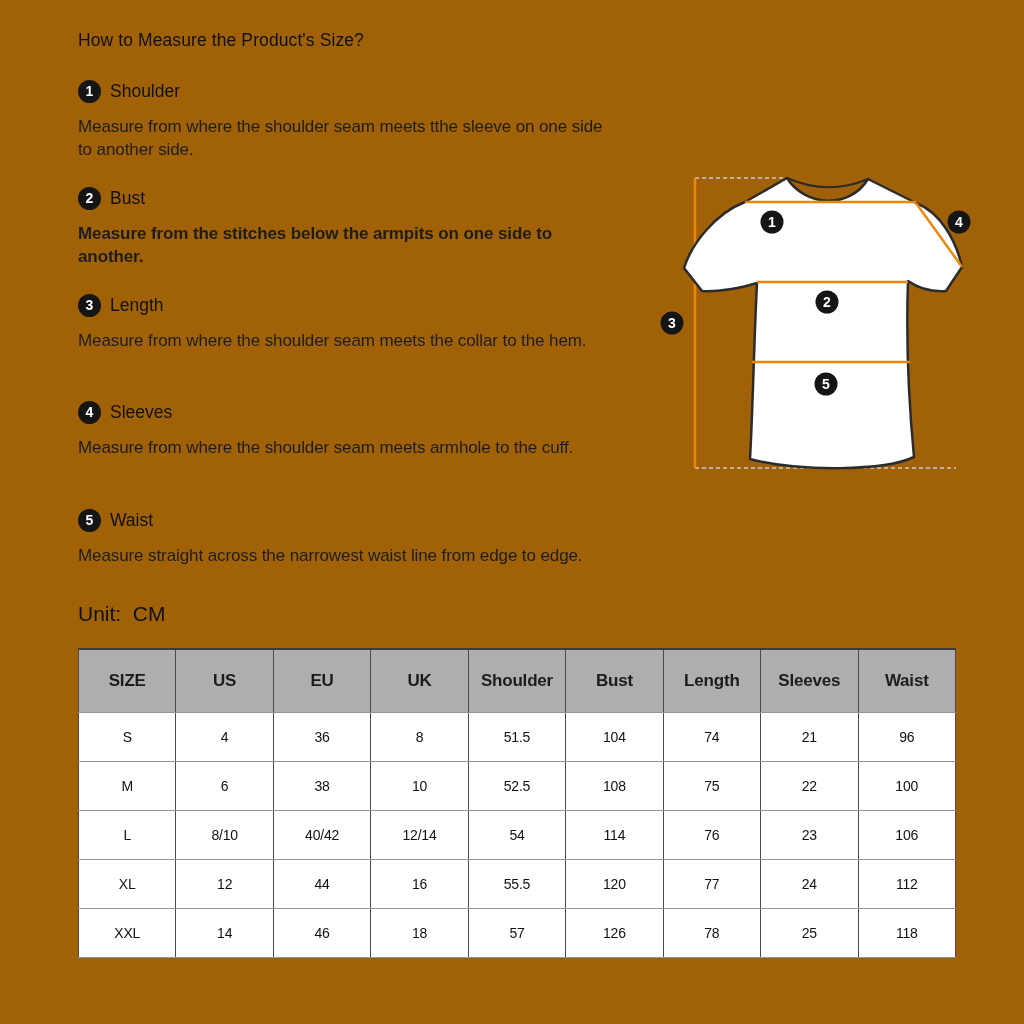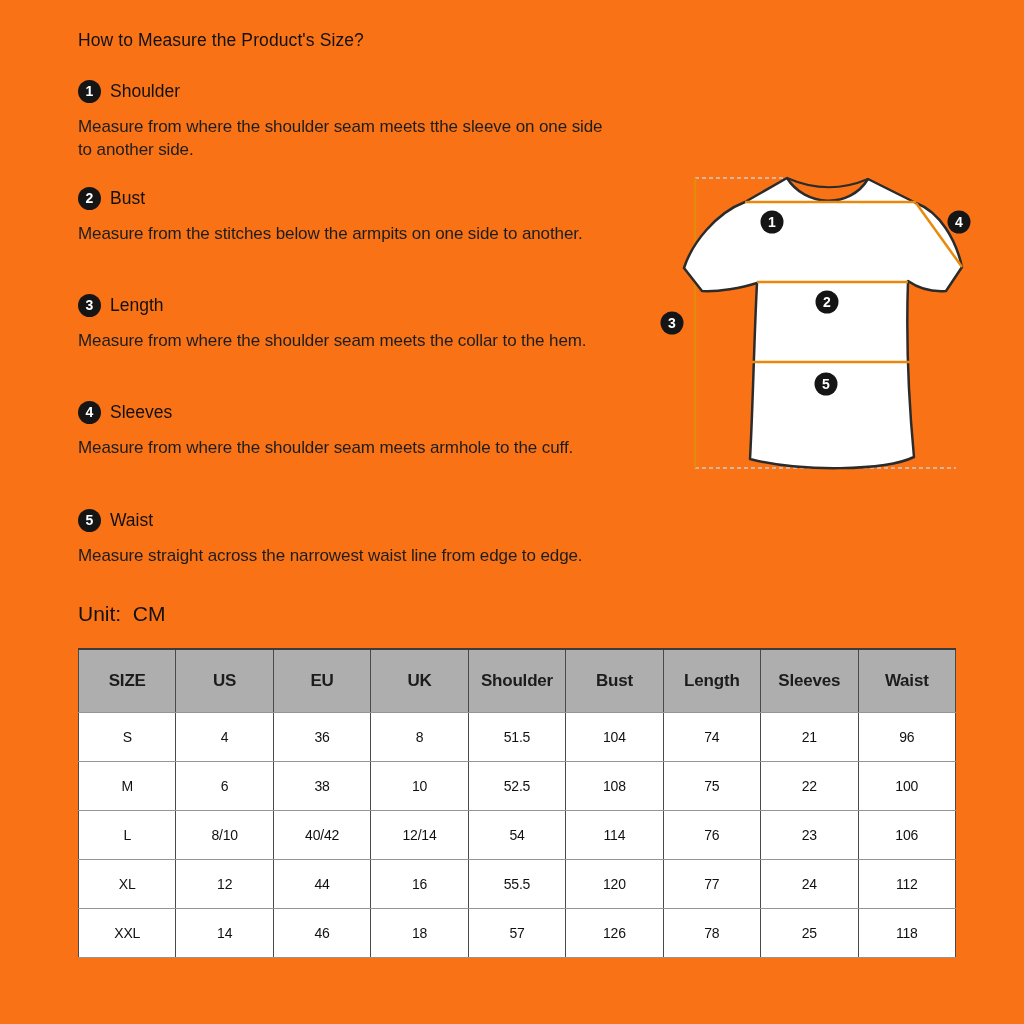--- a/index.html
+++ b/index.html
@@ -4,21 +4,21 @@
 <style>
   * { margin: 0; padding: 0; box-sizing: border-box; }
   html, body { background: #ffffff; }
   body {
     width: 1024px; height: 1024px;
     font-family: "Liberation Sans", "DejaVu Sans", sans-serif;
     color: #161616;
     position: relative;
     overflow: hidden;
   }
-  .page { position: absolute; inset: 0; background: #f97316; }
+  .page { position: absolute; inset: 0; background: #a16207; }
 
   .title {
     position: absolute; left: 78px; top: 30px;
     font-size: 17.5px; font-weight: 500; color: #111;
     letter-spacing: 0.1px;
   }
 
   .instr-head {
     position: absolute; left: 78px;
     display: flex; align-items: center; gap: 9px;
@@ -30,21 +30,21 @@
     display: inline-flex; align-items: center; justify-content: center;
     font-size: 14px; font-weight: bold; flex: 0 0 auto;
   }
   .instr-title { font-size: 17.5px; font-weight: 500; color: #111; }
   .instr-desc {
     position: absolute; left: 78px; width: 528px;
     font-size: 17px; line-height: 22.5px; color: #1d1d1d;
     letter-spacing: -0.1px;
   }
   .h1 { top: 79px; }  .d1 { top: 116px; }
-  .h2 { top: 186px; } .d2 { top: 223px; }
+  .h2 { top: 186px; } .d2 { top: 223px; font-weight: bold; }
   .h3 { top: 293px; } .d3 { top: 330px; }
   .h4 { top: 400px; } .d4 { top: 437px; }
   .h5 { top: 508px; } .d5 { top: 545px; }
 
   .unit {
     position: absolute; left: 78px; top: 602px;
     font-size: 21px; color: #111; white-space: pre;
   }
 
   .diagram { position: absolute; left: 640px; top: 150px; width: 384px; height: 340px; }

